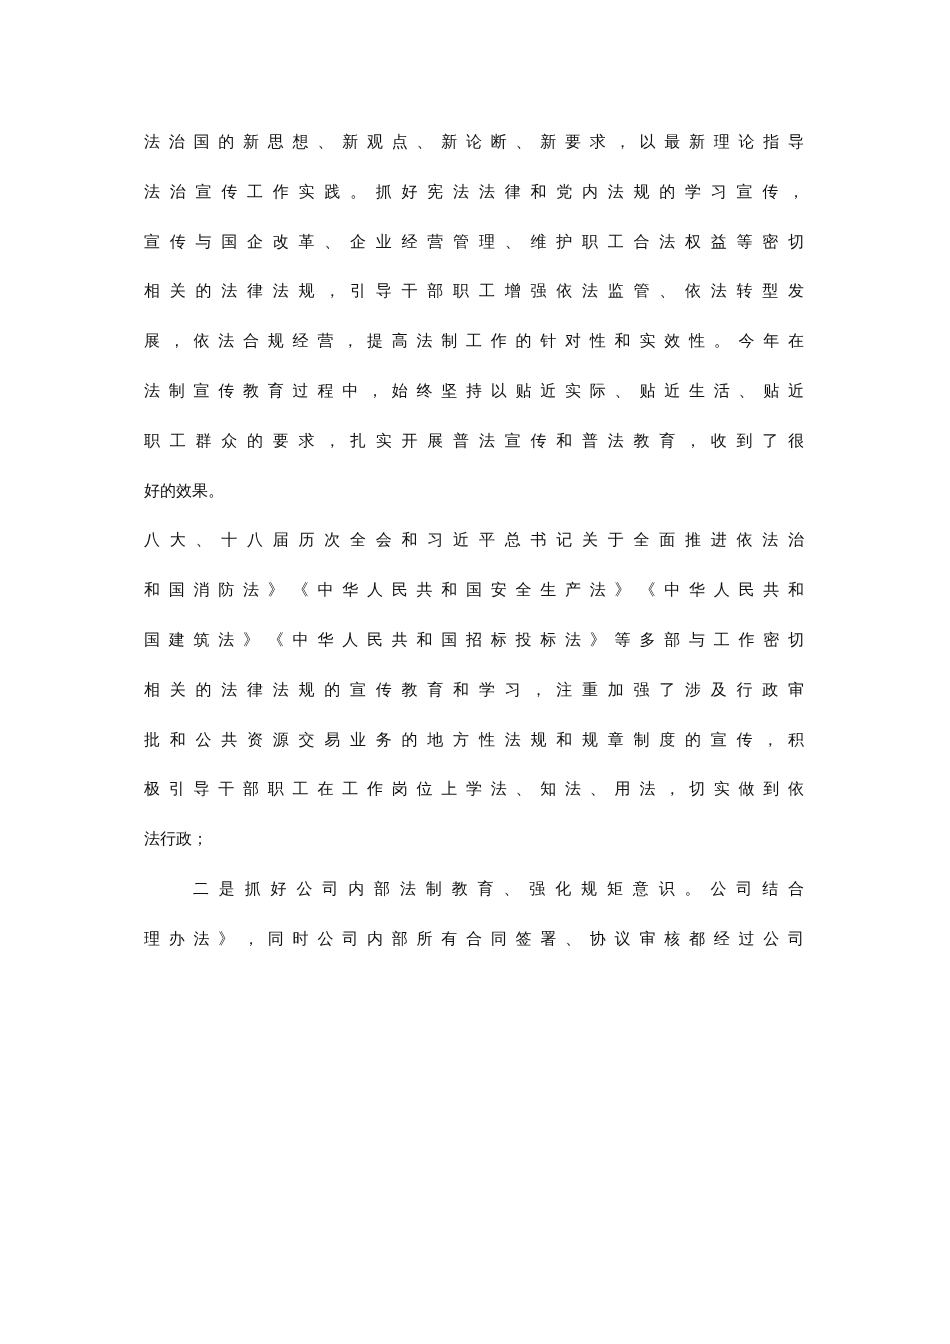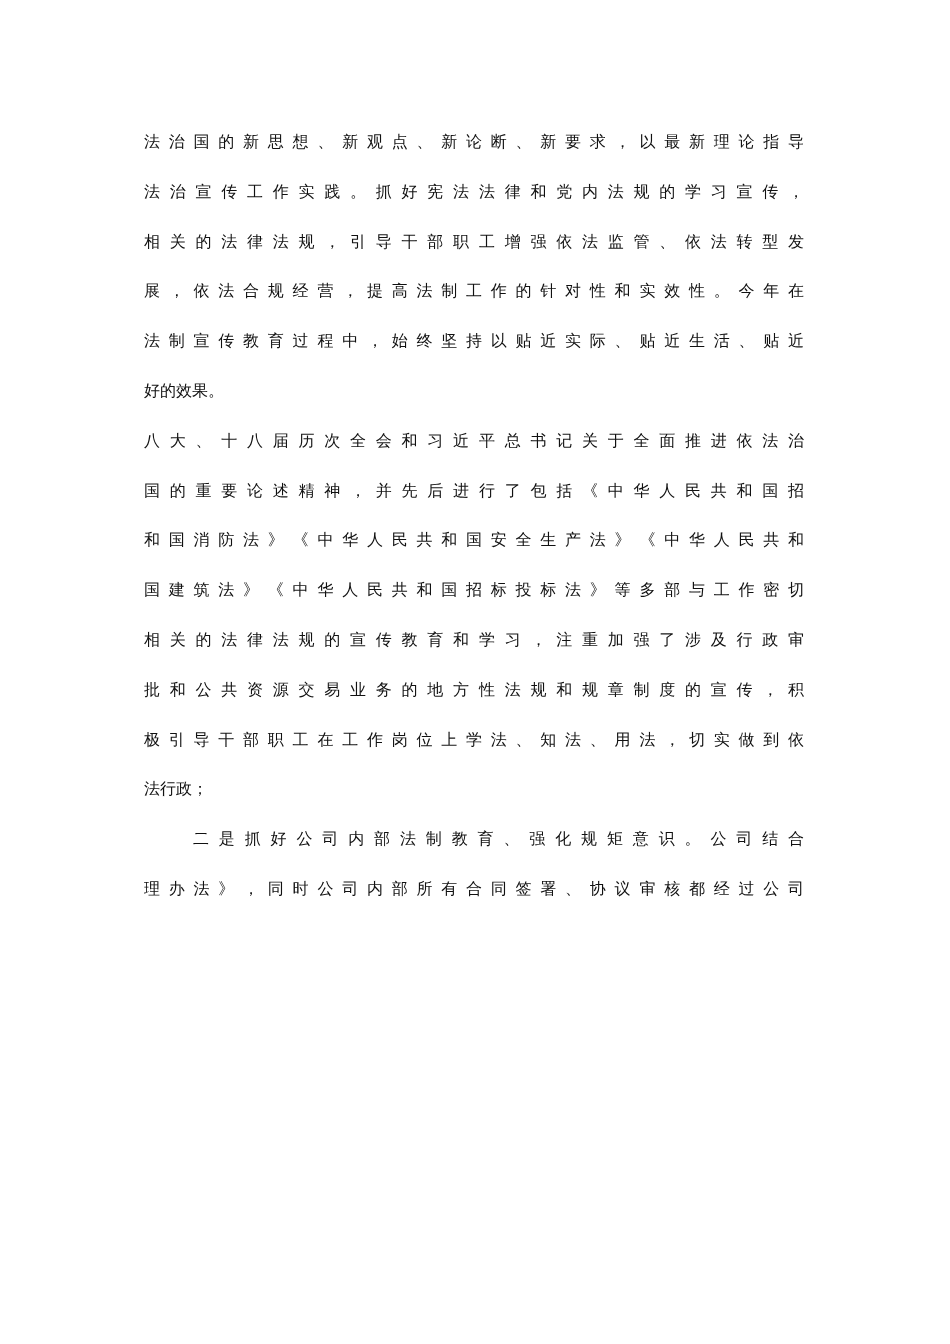--- a/index.html
+++ b/index.html
@@ -20,26 +20,27 @@
     .line.last { text-align-last: left; }
     .line.indent { padding-left: 49px; }
   </style>
 </head>
 <body>
 
 <div class="page">
   <div class="text-block">
     <div class="line">法治国的新思想、新观点、新论断、新要求，以最新理论指导</div>
     <div class="line">法治宣传工作实践。抓好宪法法律和党内法规的学习宣传，</div>
+    <div class="line">宣传与国企改革、企业经营管理、维护职工合法权益等密切</div>
     <div class="line">相关的法律法规，引导干部职工增强依法监管、依法转型发</div>
     <div class="line">展，依法合规经营，提高法制工作的针对性和实效性。今年在</div>
     <div class="line">法制宣传教育过程中，始终坚持以贴近实际、贴近生活、贴近</div>
+    <div class="line">职工群众的要求，扎实开展普法宣传和普法教育，收到了很</div>
     <div class="line last">好的效果。</div>
     <div class="line">八大、十八届历次全会和习近平总书记关于全面推进依法治</div>
-    <div class="line">国的重要论述精神，并先后进行了包括《中华人民共和国招</div>
     <div class="line">和国消防法》《中华人民共和国安全生产法》《中华人民共和</div>
     <div class="line">国建筑法》《中华人民共和国招标投标法》等多部与工作密切</div>
     <div class="line">相关的法律法规的宣传教育和学习，注重加强了涉及行政审</div>
     <div class="line">批和公共资源交易业务的地方性法规和规章制度的宣传，积</div>
     <div class="line">极引导干部职工在工作岗位上学法、知法、用法，切实做到依</div>
     <div class="line last">法行政；</div>
     <div class="line indent">二是抓好公司内部法制教育、强化规矩意识。公司结合</div>
     <div class="line">理办法》，同时公司内部所有合同签署、协议审核都经过公司</div>
   </div>
 </div>

